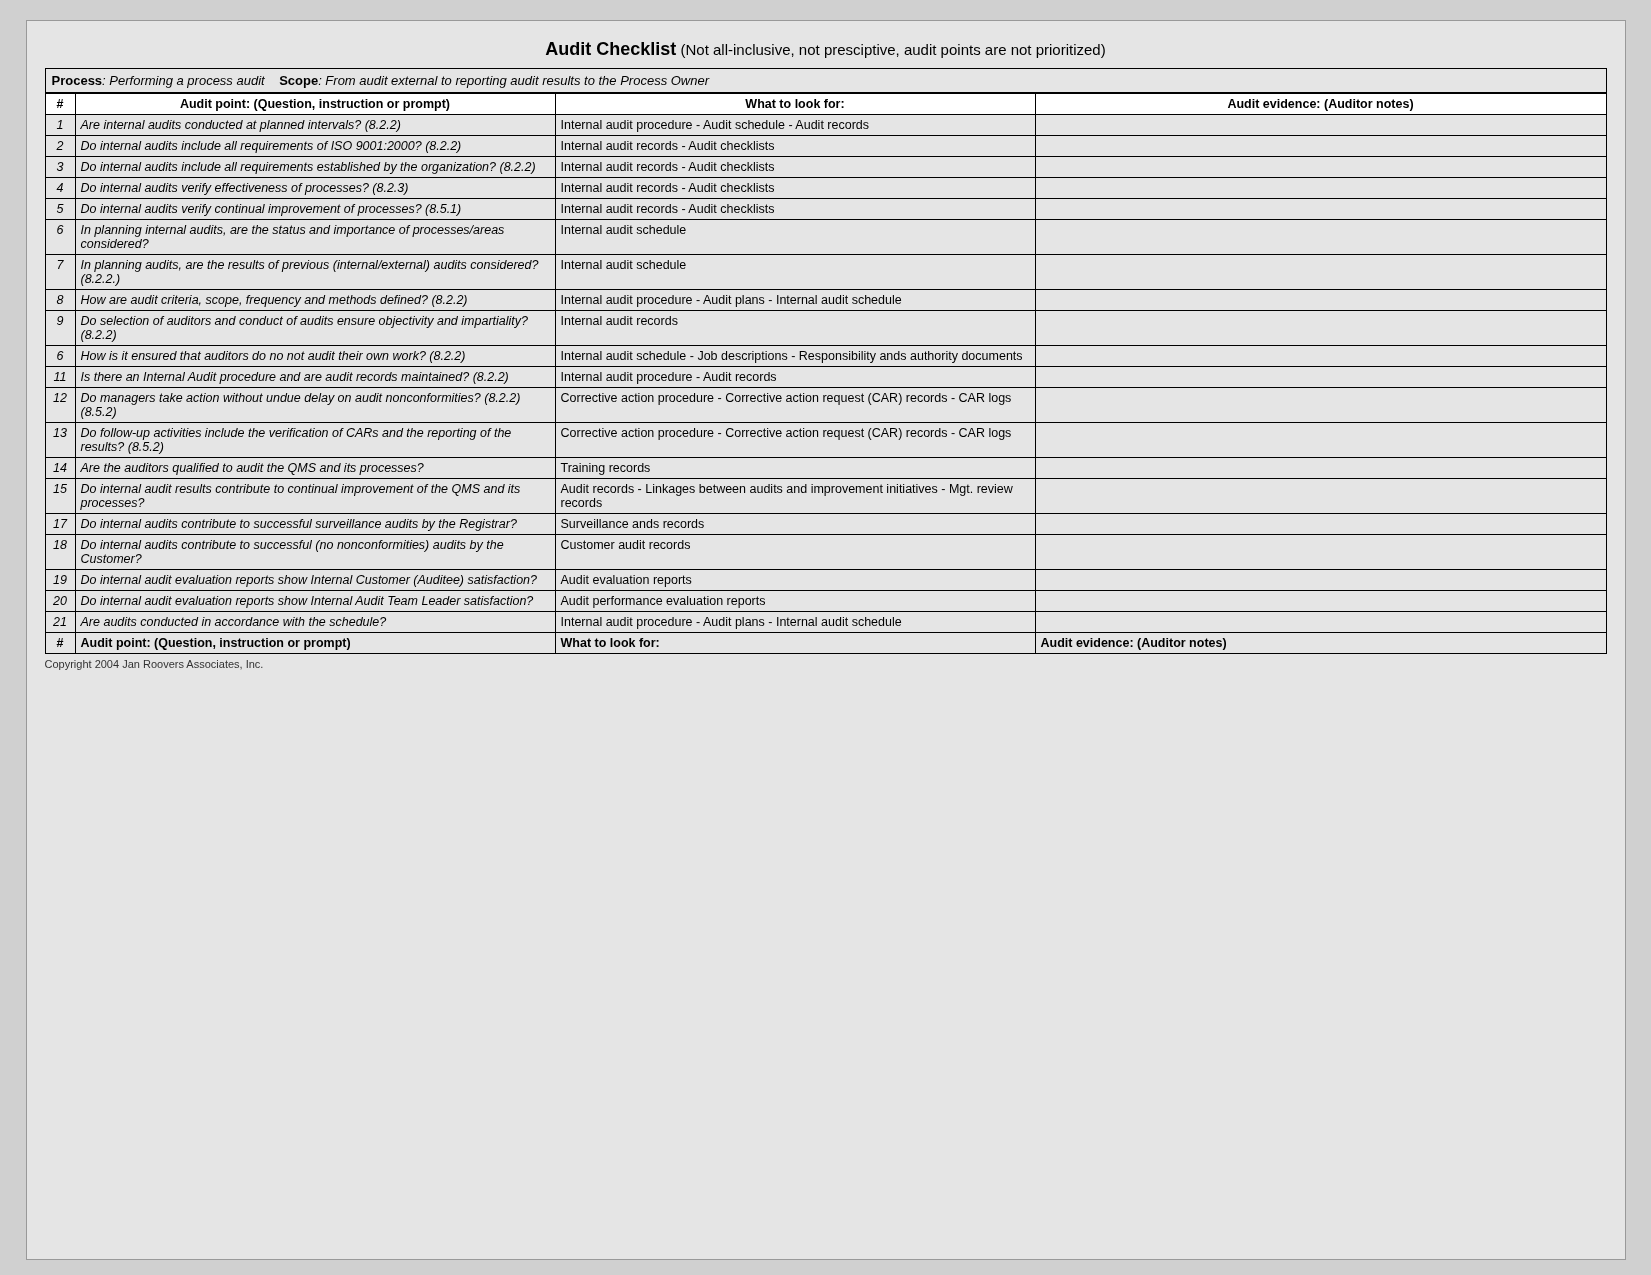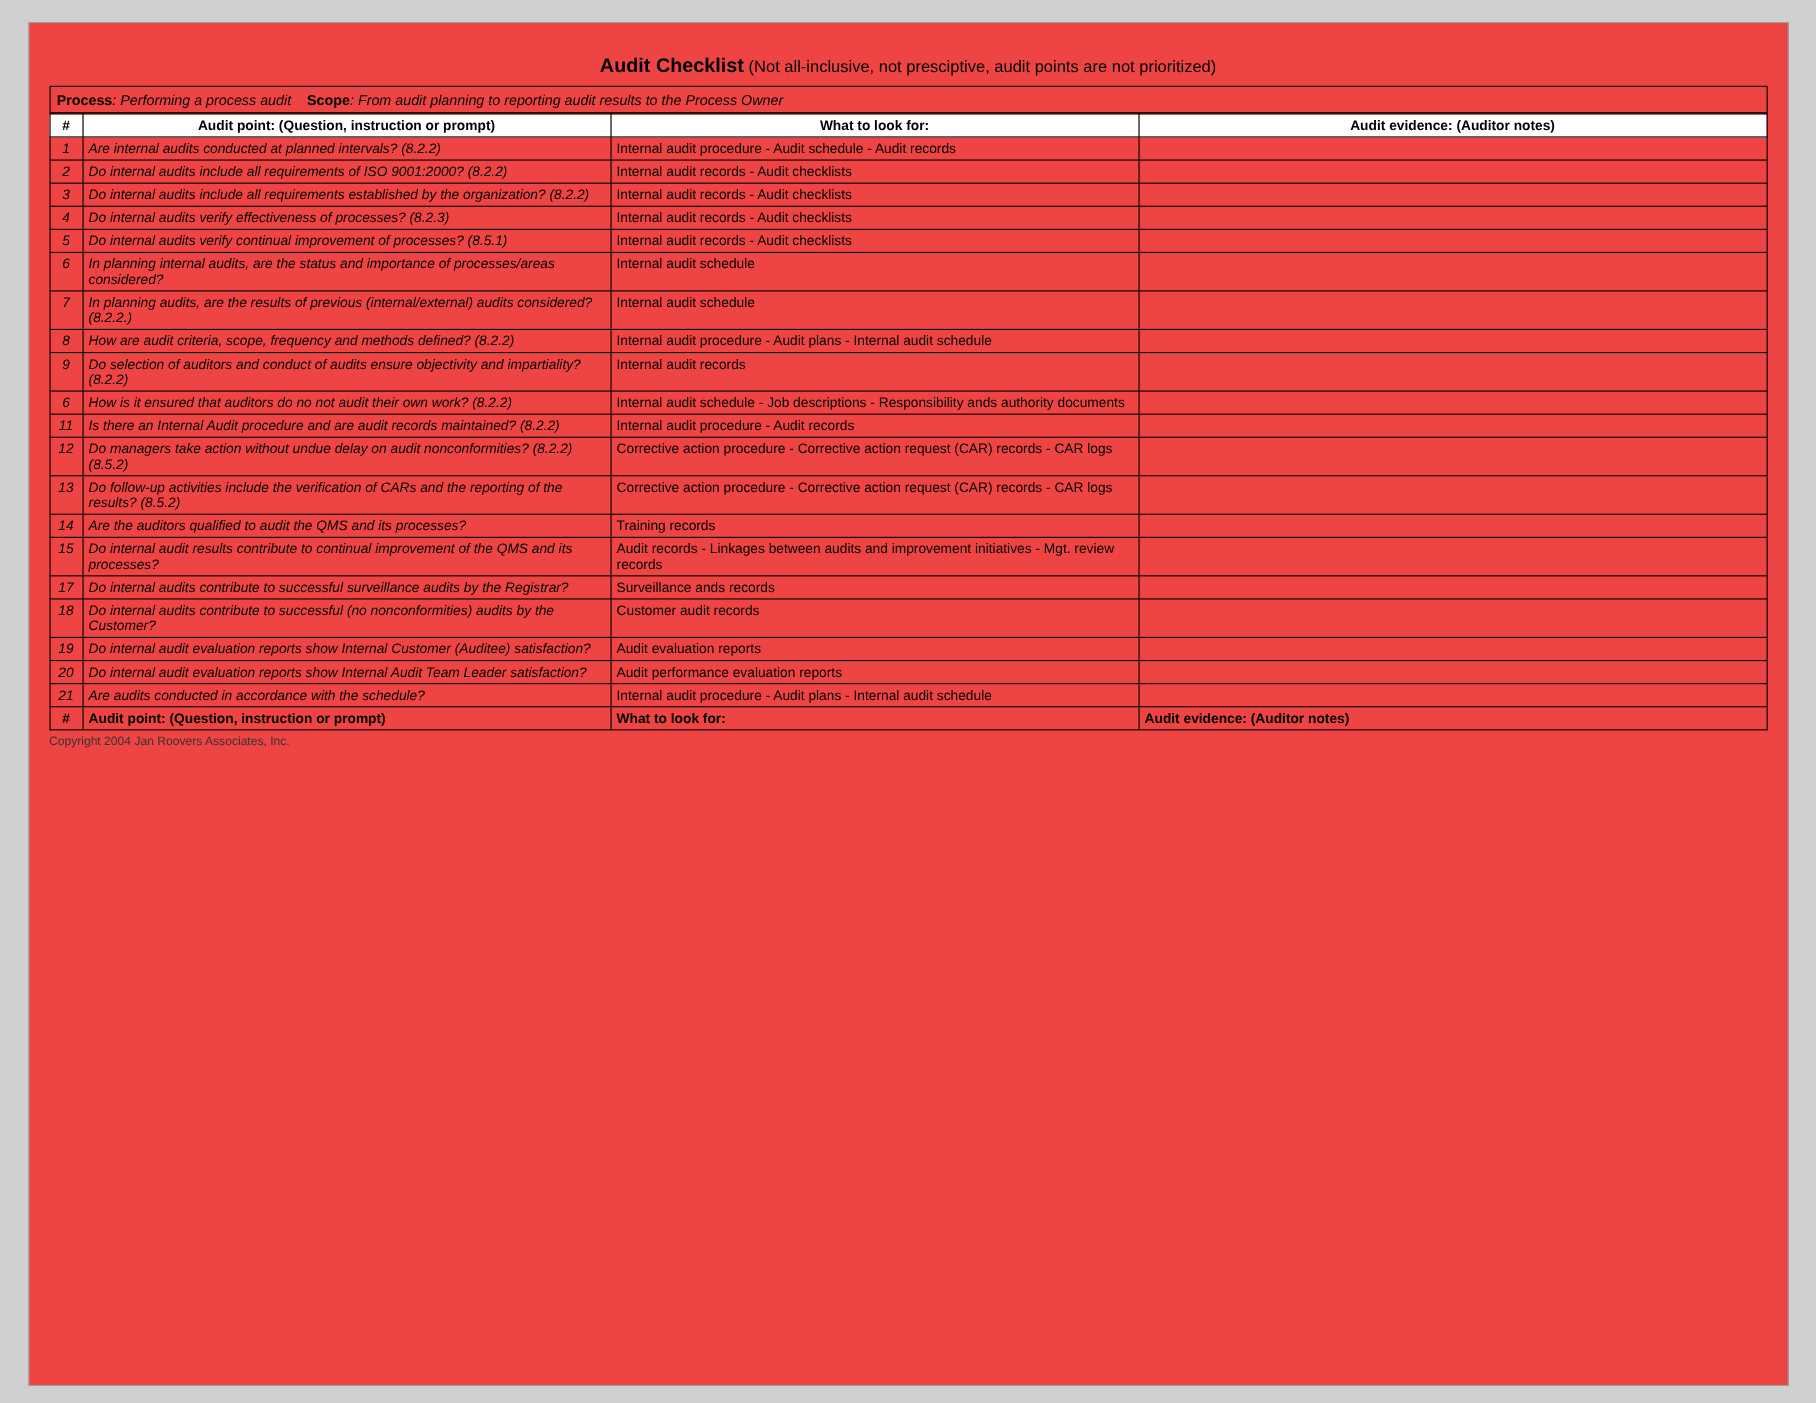--- a/index.html
+++ b/index.html
@@ -2,26 +2,26 @@
 <html><head>
   <meta charset="utf-8">
   <style>
     * { box-sizing: border-box; margin: 0; padding: 0; }
     body {
       background: #d0d0d0;
       font-family: Arial, sans-serif;
       padding: 20px;
     }
     .page {
-      background: #ef4444;
+      background: #e5e5e5;
       width: 1600px;
       min-height: 1240px;
       margin: 0 auto;
       border: 1px solid #999;
-      padding: 28px 18px 10px 18px;
+      padding: 18px 18px 10px 18px;
     }
     .title-row {
       text-align: center;
       margin-bottom: 8px;
       font-size: 15px;
     }
     .title-row strong {
       font-size: 18px;
       font-weight: bold;
     }
@@ -69,21 +69,21 @@
 
 <div class="page">
   <div class="title-row">
     <strong>Audit Checklist</strong>
     <span>(Not all-inclusive, not presciptive, audit points are not prioritized)</span>
   </div>
 
   <div class="process-row">
     <strong>Process</strong><em>: Performing a process audit</em>
     &nbsp;&nbsp;
-    <strong>Scope</strong><em>: From audit planning to reporting audit results to the Process Owner</em>
+    <strong>Scope</strong><em>: From audit external to reporting audit results to the Process Owner</em>
   </div>
 
   <table>
     <thead>
       <tr>
         <th class="col-num">#</th>
         <th class="col-question">Audit point: (Question, instruction or prompt)</th>
         <th class="col-what">What to look for:</th>
         <th class="col-evidence">Audit evidence: (Auditor notes)</th>
       </tr>

